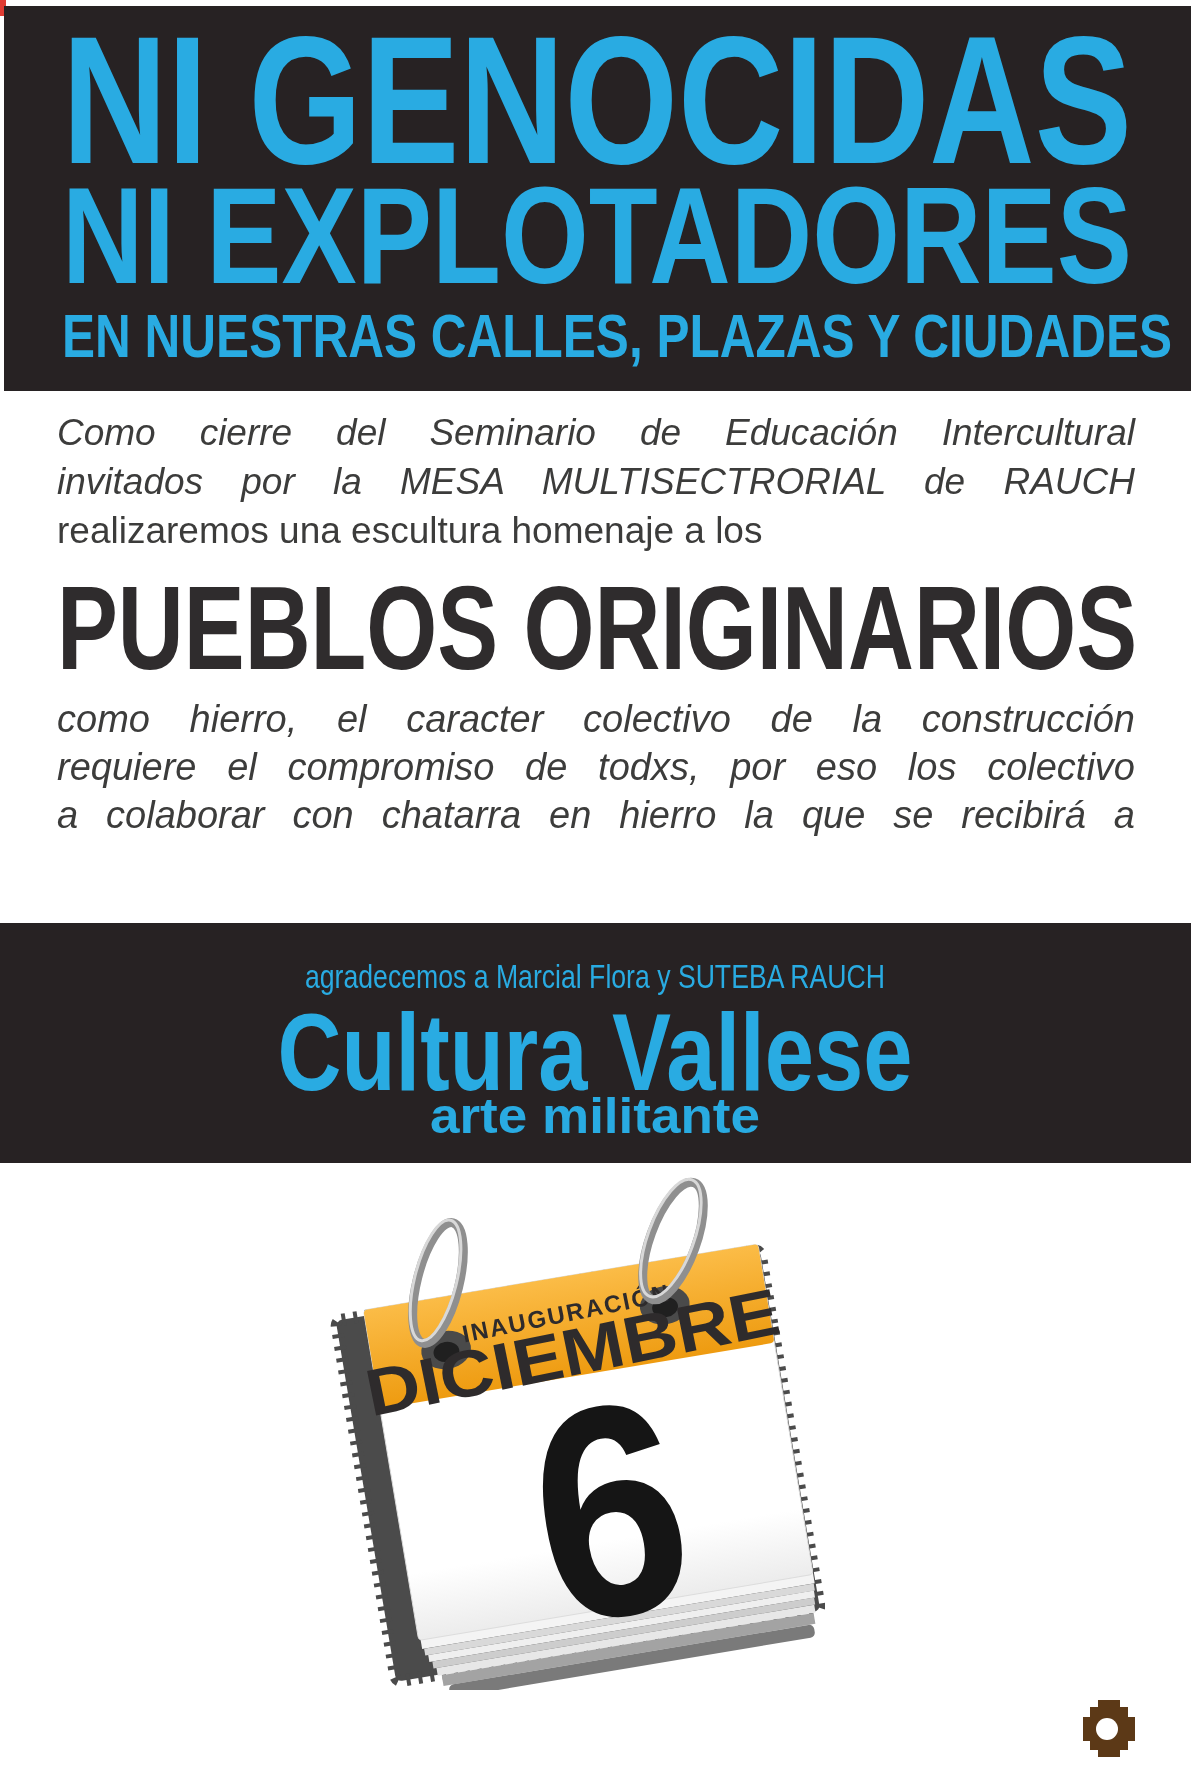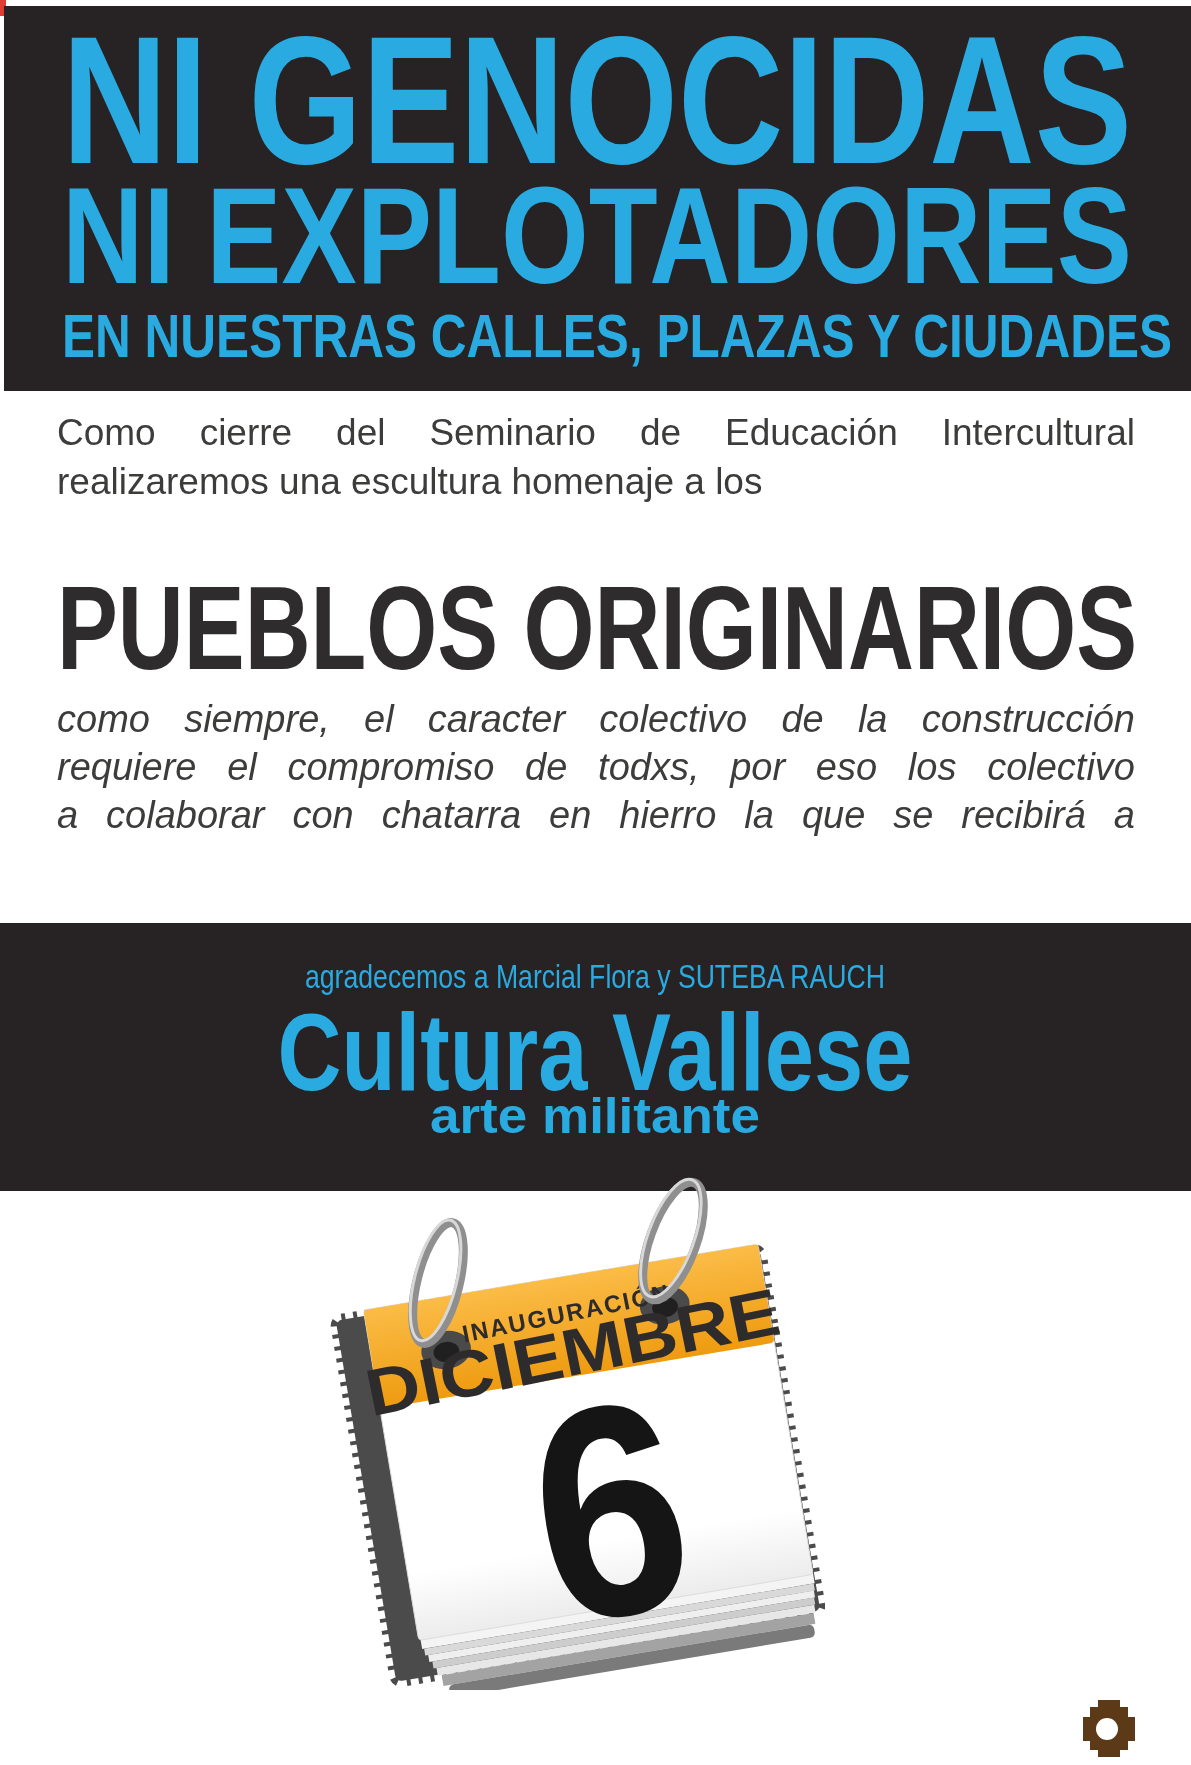--- a/index.html
+++ b/index.html
@@ -9,21 +9,21 @@
   }
   .abs { position:absolute; }
   .block-dark { position:absolute; background:var(--c-bg_dark); }
   .red-mark { position:absolute; left:0; top:0; width:6px; height:16px; background:var(--c-red_mark); }
 
   .intro { position:absolute; left:57px; top:408px; width:1078px;
            font-size:37px; line-height:49px; color:var(--c-body_text); }
   .body-par { position:absolute; left:57px; top:695px; width:1078px;
            font-size:38px; line-height:48px; font-style:italic; font-weight:500;
            color:var(--c-body_text); }
-  .jline { text-align:justify; text-align-last:justify; }
+  .jline { text-align:justify; text-align-last:justify;font-style:italic; }
   .lastline { text-align:center; text-align-last:left; }
 
   svg text { font-family:"Liberation Sans", sans-serif; }
   .cal-svg { position:absolute; left:285px; top:1175px; }
   .gear-svg { position:absolute; left:1083px; top:1700px; }
 </style>
 </head>
 <body>
 
 <div class="poster">
@@ -33,36 +33,37 @@
   <div class="block-dark" style="left:4px; top:6px; width:1187px; height:385px;">
     <svg width="1187" height="385" viewBox="0 0 1187 385">
       <text x="58" y="157" font-size="182" font-weight="bold" style="fill:var(--c-blue)" textLength="1070" lengthAdjust="spacingAndGlyphs">NI GENOCIDAS</text>
       <text x="58" y="277" font-size="137" font-weight="bold" style="fill:var(--c-blue)" textLength="1070" lengthAdjust="spacingAndGlyphs">NI EXPLOTADORES</text>
       <text x="58" y="351" font-size="61" font-weight="bold" style="fill:var(--c-blue)" textLength="1110" lengthAdjust="spacingAndGlyphs">EN NUESTRAS CALLES, PLAZAS Y CIUDADES</text>
     </svg>
   </div>
 
   <div class="intro">
     <div class="jline">Como cierre del Seminario de Educación Intercultural</div>
+    <div class="jline">invitados por la MESA MULTISECTRORIAL de RAUCH</div>
     <div class="lastline">realizaremos una escultura homenaje a los</div>
   </div>
 
   <div class="abs" style="left:57px; top:572px; width:1080px; height:120px;text-align:right;">
     <svg width="1080" height="120" viewBox="0 0 1080 120">
       <text x="0" y="97" font-size="118" font-weight="bold" style="fill:var(--c-heading)" textLength="1080" lengthAdjust="spacingAndGlyphs">PUEBLOS ORIGINARIOS</text>
     </svg>
   </div>
 
   <div class="body-par">
-    <div class="jline">como siempre, el caracter colectivo de la construcción</div>
+    <div class="jline">como hierro, el caracter colectivo de la construcción</div>
     <div class="jline">requiere el compromiso de todxs, por eso los colectivo</div>
     <div class="jline">a colaborar con chatarra en hierro la que se recibirá a</div>
   </div>
 
-  <div class="block-dark" style="left:0; top:923px; width:1191px; height:268px;">
+  <div class="block-dark" style="left:0; top:923px; width:1191px; height:240px;">
     <svg width="1191" height="240" viewBox="0 0 1191 240">
       <text x="595" y="65" font-size="34" text-anchor="middle" style="fill:var(--c-blue)" textLength="580" lengthAdjust="spacingAndGlyphs">agradecemos a Marcial Flora y SUTEBA RAUCH</text>
       <text x="595" y="167" font-size="110" font-weight="bold" text-anchor="middle" style="fill:var(--c-blue)" textLength="635" lengthAdjust="spacingAndGlyphs">Cultura Vallese</text>
       <text x="595" y="210" font-size="50" font-weight="bold" text-anchor="middle" style="fill:var(--c-blue)" textLength="330" lengthAdjust="spacingAndGlyphs">arte militante</text>
     </svg>
   </div>
 
   <svg class="cal-svg" width="540" height="515" viewBox="0 0 540 515">
     <defs>
       <linearGradient id="og" x1="0" y1="0" x2="0" y2="1">

